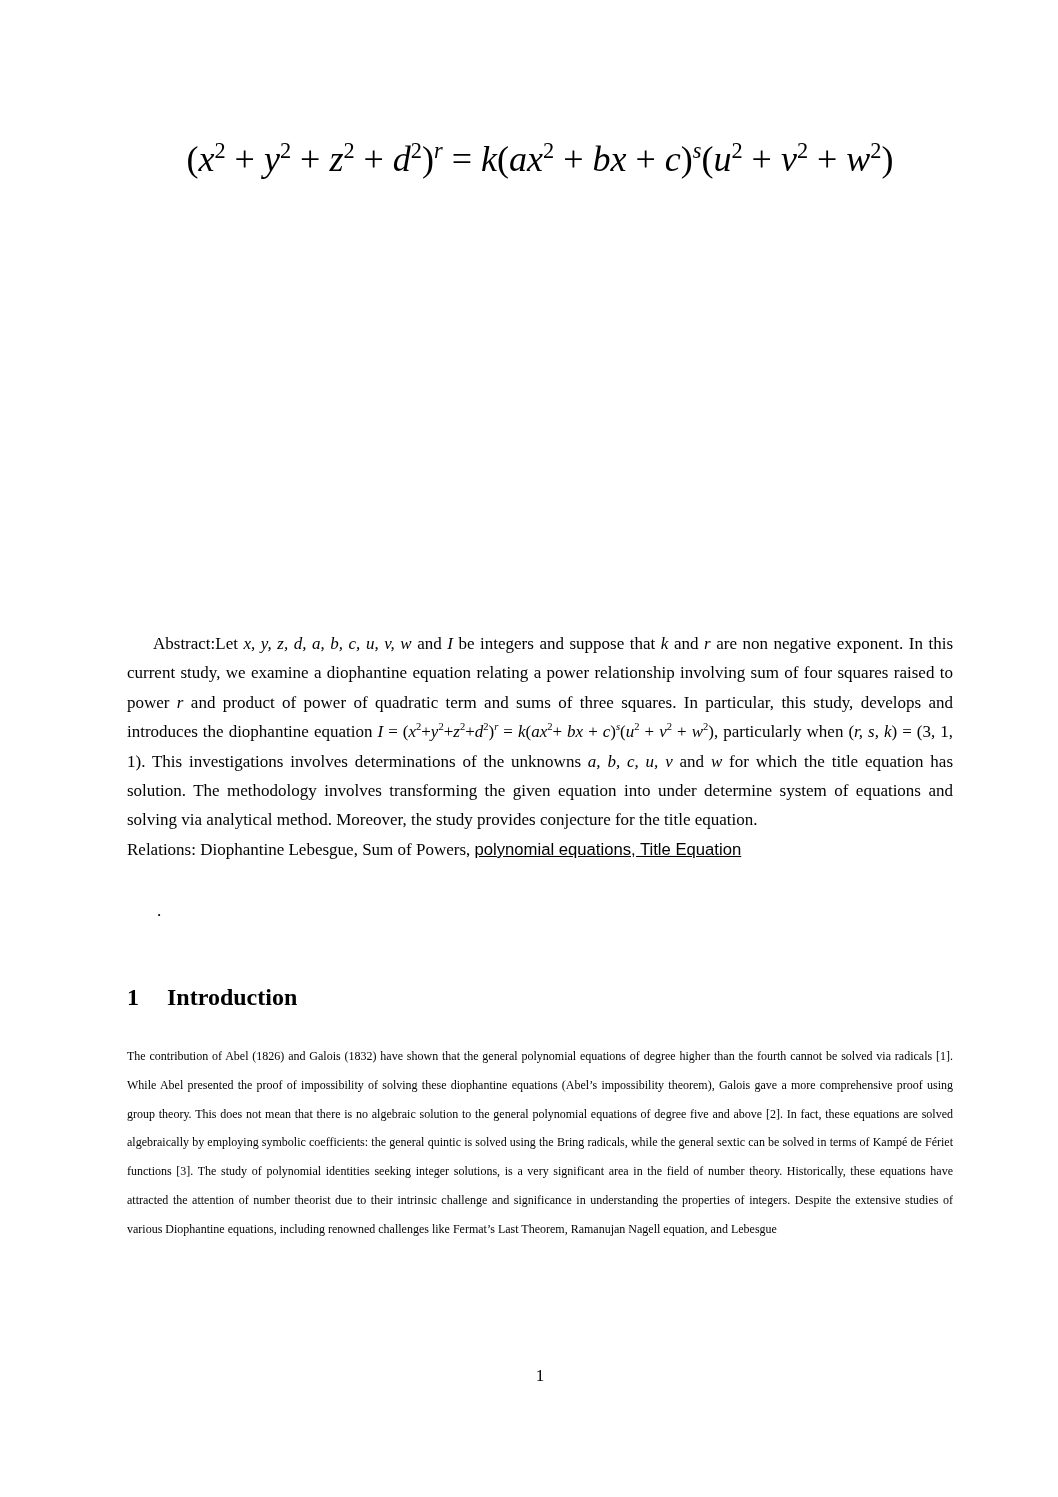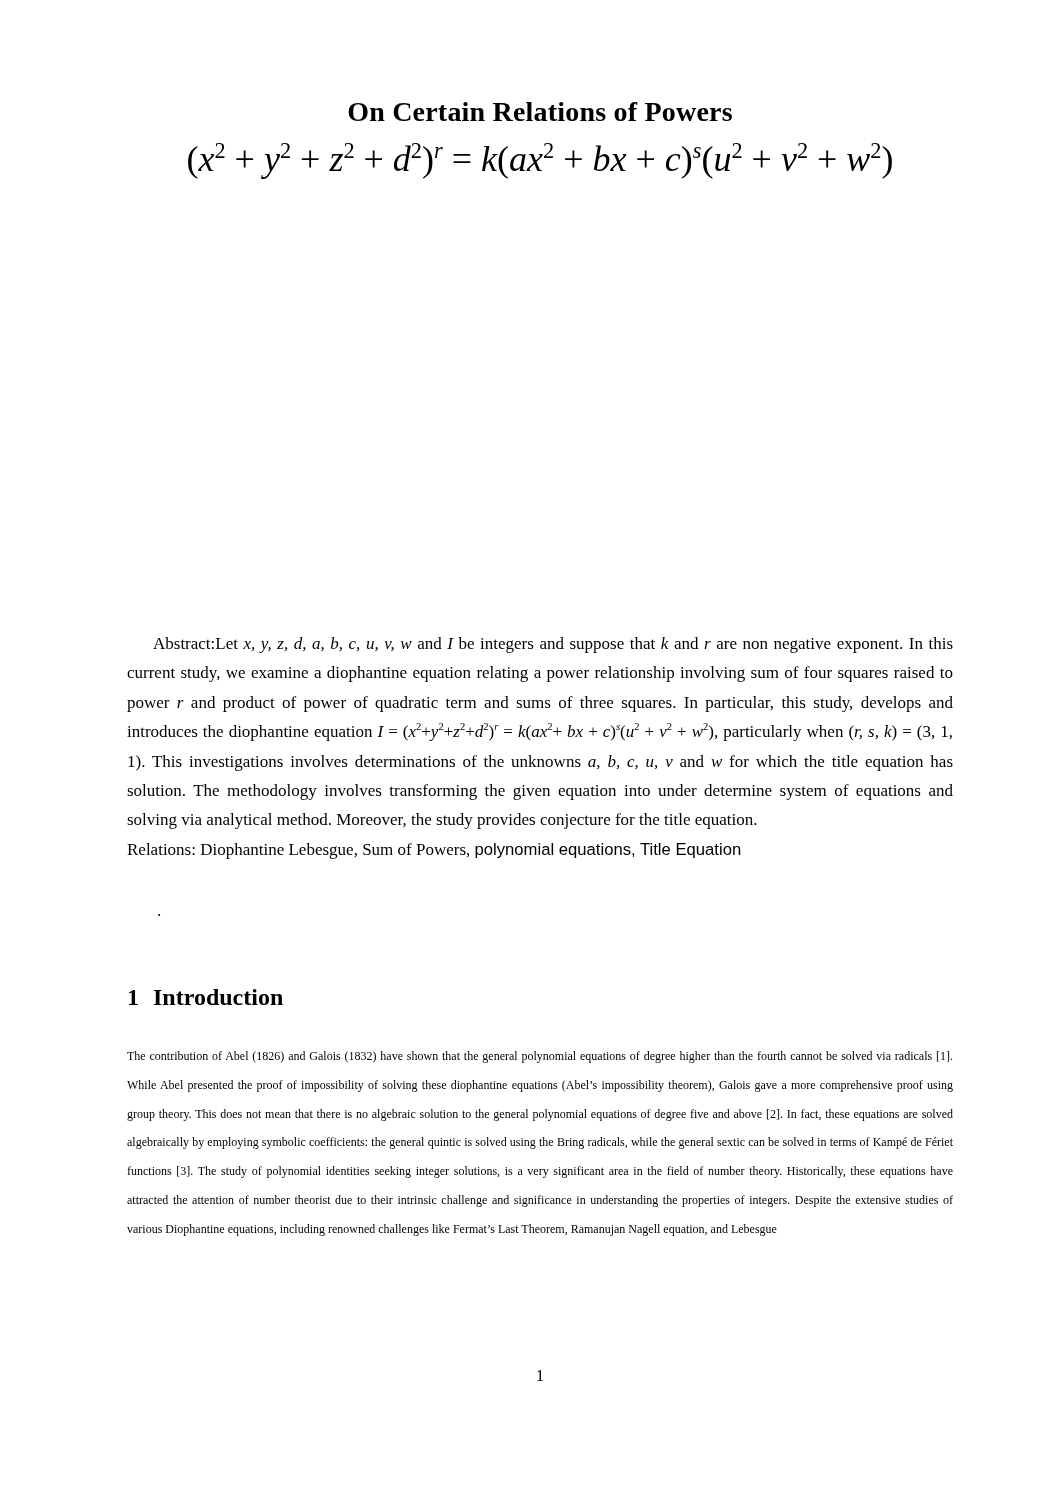--- a/index.html
+++ b/index.html
@@ -55,51 +55,50 @@
     font-size: 17px;
   }
   .sec {
     position: absolute;
     left: 127px;
     top: 984px;
     margin: 0;
     font-size: 24px;
     font-weight: bold;
   }
-  .sec .sec-label { margin-left: 14px; }
+  .sec .sec-label { margin-left: 28px; }
   .intro {
     position: absolute;
     left: 127px;
     top: 1042px;
     width: 826px;
     font-size: 12px;
     line-height: 28.8px;
     text-align: justify;
   }
   .pagenum {
     position: absolute;
     top: 1366px;
     left: 127px;
     width: 826px;
     text-align: center;
     font-size: 17px;
   }
   
   .mi   { font-style: italic; }
   .b    { font-weight: normal; }
-  .sans { font-family: "Liberation Sans", sans-serif; font-size: 0.98em; }
+  .sans { font-family: "Liberation Sans", sans-serif; font-size: 0.98em; text-decoration: underline; }
   .sup  { font-size: 62%; vertical-align: super; line-height: 0; }
   .msup { font-size: 62%; vertical-align: super; line-height: 0; font-style: italic; }
 </style>
 </head>
 <body>
 
 <div class="page">
 
-  <div class="doc-title">On Certain Relations of Powers</div>
 
   <div class="doc-equation"><span>(</span><span class="mi">x</span><span class="sup">2</span><span> + </span><span class="mi">y</span><span class="sup">2</span><span> + </span><span class="mi">z</span><span class="sup">2</span><span> + </span><span class="mi">d</span><span class="sup">2</span><span>)</span><span class="msup">r</span><span> = </span><span class="mi">k</span><span>(</span><span class="mi">ax</span><span class="sup">2</span><span> + </span><span class="mi">bx</span><span> + </span><span class="mi">c</span><span>)</span><span class="msup">s</span><span>(</span><span class="mi">u</span><span class="sup">2</span><span> + </span><span class="mi">v</span><span class="sup">2</span><span> + </span><span class="mi">w</span><span class="sup">2</span><span>)</span></div>
 
   <div class="abstract-block">
     <p class="abstract-par"><span class="b">Abstract:</span><span>Let </span><span class="mi">x, y, z, d, a, b, c, u, v, w</span><span> and </span><span class="mi">I</span><span> be integers and suppose that </span><span class="mi">k</span><span> and </span><span class="mi">r</span><span> are non negative exponent. In this current study, we examine a diophantine equation relating a power relationship involving sum of four squares raised to power </span><span class="mi">r</span><span> and product of power of quadratic term and sums of three squares. In particular, this study, develops and introduces the diophantine equation </span><span class="mi">I</span><span> = (</span><span class="mi">x</span><span class="sup">2</span><span>+</span><span class="mi">y</span><span class="sup">2</span><span>+</span><span class="mi">z</span><span class="sup">2</span><span>+</span><span class="mi">d</span><span class="sup">2</span><span>)</span><span class="msup">r</span><span> = </span><span class="mi">k</span><span>(</span><span class="mi">ax</span><span class="sup">2</span><span>+ </span><span class="mi">bx</span><span> + </span><span class="mi">c</span><span>)</span><span class="msup">s</span><span>(</span><span class="mi">u</span><span class="sup">2</span><span> + </span><span class="mi">v</span><span class="sup">2</span><span> + </span><span class="mi">w</span><span class="sup">2</span><span>), particularly when (</span><span class="mi">r, s, k</span><span>) = (3, 1, 1). This investigations involves determinations of the unknowns </span><span class="mi">a, b, c, u, v</span><span> and </span><span class="mi">w</span><span> for which the title equation has solution. The methodology involves transforming the given equation into under determine system of equations and solving via analytical method. Moreover, the study provides conjecture for the title equation.</span></p>
     <p class="keywords"><span class="b">Relations:</span><span> Diophantine Lebesgue, Sum of Powers, </span><span class="sans">polynomial equations, Title Equation</span></p>
   </div>
 
   <div class="stray">.</div>
 

